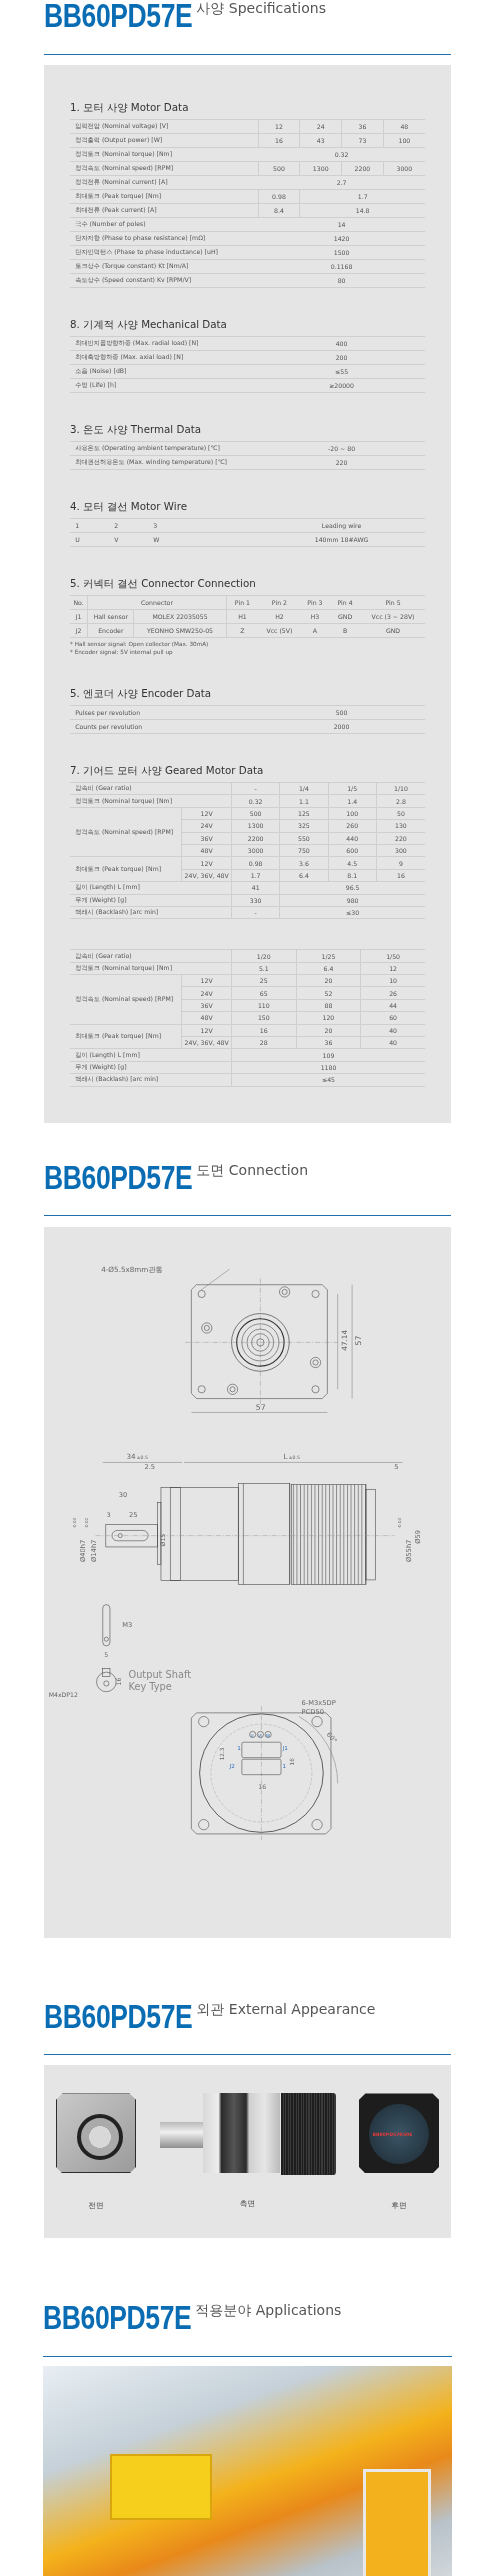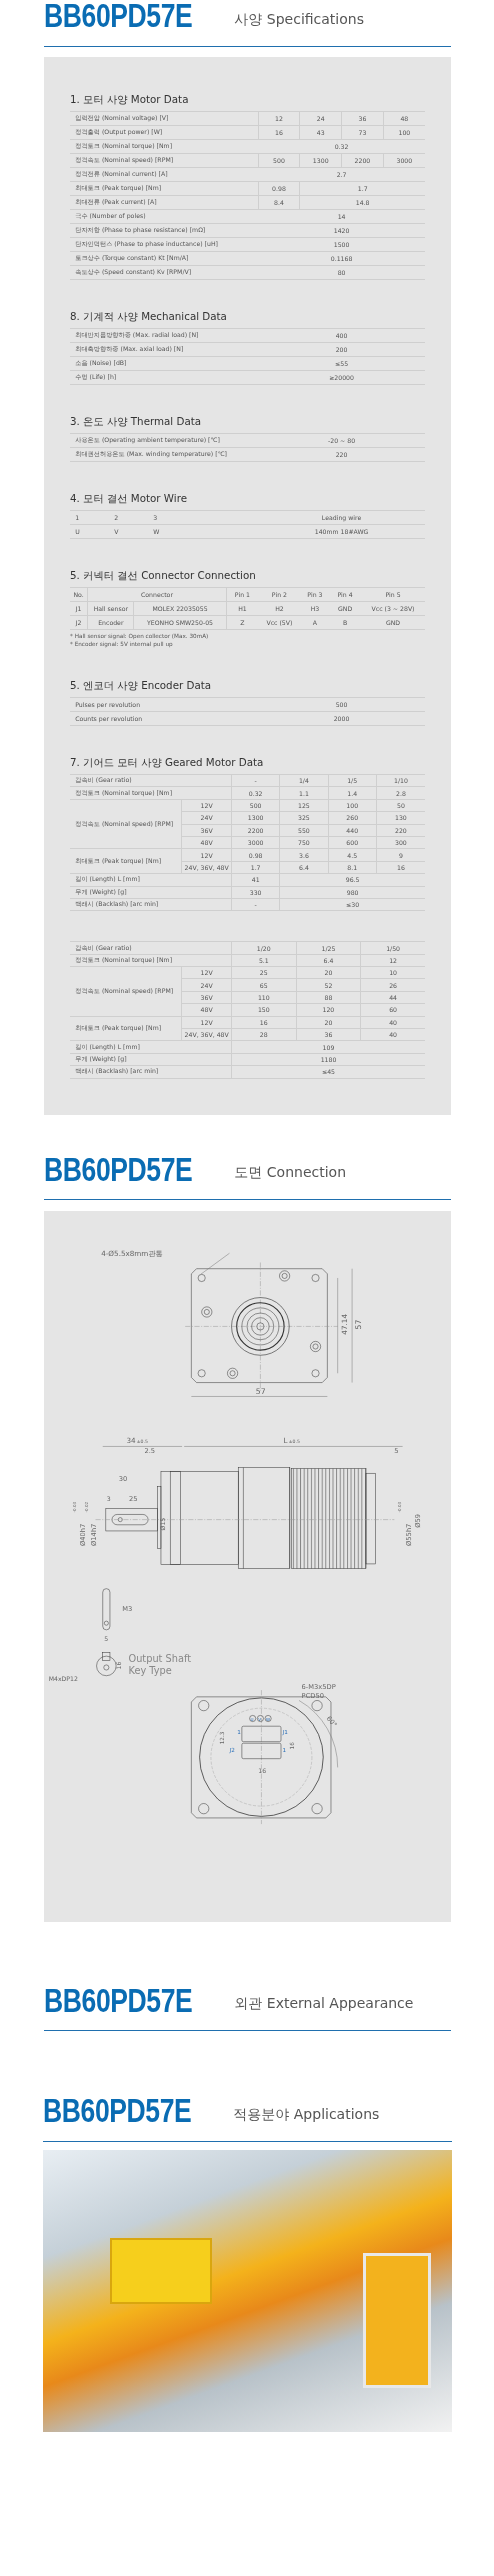--- a/index.html
+++ b/index.html
@@ -5,21 +5,21 @@
   * { box-sizing: border-box; margin: 0; padding: 0; }
   body { width: 495px; background: #ffffff; font-family: "DejaVu Sans", "Liberation Sans", sans-serif; color: #444; }
   .page { width: 495px; position: relative; }
 
   
   .top-title { height: 196px; display: flex; flex-direction: column; align-items: center; justify-content: center; color: #8a8a8a; padding-top: 10.3px; }
   .top-title .kr { font-size: 15.5px; font-weight: bold; letter-spacing: 0.5px; }
   .top-title .en { font-size: 18.5px; font-weight: 300; margin-top: 2.1px; }
 
   
-  .sec-head { margin: 0 44px; display: flex; align-items: flex-end; border-bottom: 1.5px solid #1f6fae; padding-bottom: 15px; gap: 38px; }
+  .sec-head { margin: 0 44px; display: flex; align-items: flex-start; border-bottom: 1.5px solid #1f6fae; padding-bottom: 23px; }
   .sec-head .model { font-family: "Liberation Sans", sans-serif; font-weight: bold; font-size: 34px; color: #0a6cb3; letter-spacing: -0.5px; transform: scaleX(0.78); transform-origin: left bottom; line-height: 0.9; margin-right: -45px; }
   .sec-head .sub { font-size: 14px; color: #555; margin-left: 7.2px; margin-bottom: 2.1px; }
 
   .gray-box { margin: 10.3px 44px 0; background: #e5e5e5; }
 
   
   .spec-wrap { padding: 36px 26px 36px 26px; }
   .tbl-title { font-size: 10.3px; color: #333; margin: 0 0 4.1px 0; }
   .tbl-title.gap { margin-top: 30px; }
   table.spec { width: 100%; border-collapse: collapse; font-size: 6.2px; color: #555; }
@@ -560,20 +560,40 @@
         <text x="548" y="985" fill="#666" stroke="none" font-size="13" transform="rotate(50 548 985)">60°</text>
       </g>
     </svg>
   </div>
 
   <div style="height:63px"></div>
   <div class="sec-head">
     <span class="model">BB60PD57E</span>
     <span class="sub"><span>외관</span> <span>External Appearance</span></span>
   </div>
+  <div class="gray-box app-box">
+    <div class="app-item">
+      <div class="img-front"></div>
+      <div class="cap">전면</div>
+    </div>
+    <div class="app-item">
+      <div class="img-side">
+          <div class="shaft"></div>
+          <div class="gear"></div>
+          <div class="motor"></div>
+        </div>
+      <div class="cap" style="margin-top:26px">측면</div>
+    </div>
+    <div class="app-item">
+      <div class="img-rear">
+          <span class="lbl">BB60PD57R50E</span>
+        </div>
+      <div class="cap">후면</div>
+    </div>
+  </div>
 
   <div style="height:64px"></div>
   <div class="sec-head" style="margin:0 43px">
     <span class="model">BB60PD57E</span>
     <span class="sub"><span>적용분야</span> <span>Applications</span></span>
   </div>
   <div class="apps">
     <div class="big"></div>
 
   </div>

